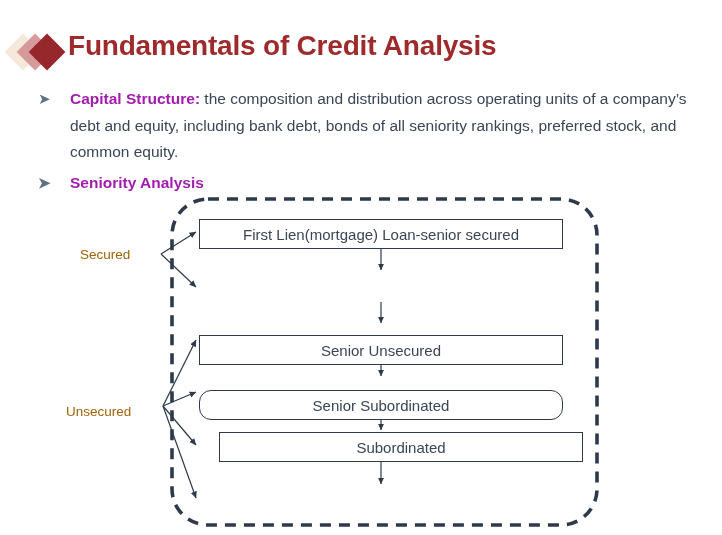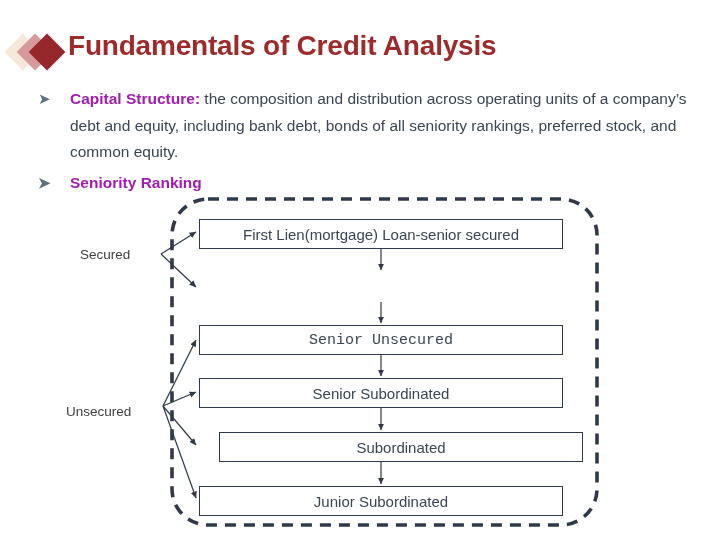--- a/index.html
+++ b/index.html
@@ -110,28 +110,28 @@
     background: #ffffff;
     color: #3A4655;
     font-size: 15px;
     display: flex;
     align-items: center;
     justify-content: center;
     white-space: nowrap;
   }
   #flow-box-0 { top: 219px; }
   #flow-box-1 { top: 272px; }
-  #flow-box-2 { top: 325px; font-family: Liberation Mono, monospace; }
-  #flow-box-3 { top: 378px; }
+  #flow-box-2 { top: 335px; }
+  #flow-box-3 { top: 390px; border-radius: 12px; }
   #flow-box-4 { top: 432px; margin-left: 20px; }
   #flow-box-5 { top: 486px; }
 
   .group-label {
     position: absolute;
-    color: #404040;
+    color: #a16207;
     font-size: 13.5px;
     white-space: nowrap;
   }
   #label-secured   { left: 80px;  top: 247px; }
   #label-unsecured { left: 66px;  top: 404px; }
 </style>
 </head>
 <body>
 
 <div id="title-block">
@@ -145,21 +145,21 @@
 
 <div id="bullet-list">
 
   <div class="bullet-row" id="bullet-row-1">
     <span class="bullet-marker">➤</span>
     <span class="bullet-lead">Capital Structure:</span><span class="bullet-body"> the composition and distribution across operating units of a company’s debt and equity, including bank debt, bonds of all seniority rankings, preferred stock, and common equity.</span>
   </div>
 
   <div class="bullet-row" id="bullet-row-2">
     <span class="bullet-marker">➤</span>
-    <span class="bullet-lead">Seniority Ranking</span>
+    <span class="bullet-lead">Seniority Analysis</span>
   </div>
 
 </div>
 
 <div id="diagram">
   <svg width="722" height="535" viewBox="0 0 722 535" xmlns="http://www.w3.org/2000/svg">
     <defs>
       <marker id="arrowhead" markerWidth="7" markerHeight="7" refX="5.4" refY="2.6" orient="auto" markerUnits="strokeWidth">
         <path d="M0,0 L5.6,2.6 L0,5.2 z" fill="#2E3A4B"></path>
       </marker>
@@ -185,17 +185,16 @@
       <line x1="163" y1="406" x2="196" y2="392"></line>
       <line x1="163" y1="406" x2="196" y2="445"></line>
       <line x1="163" y1="406" x2="196" y2="498"></line>
     </g>
   </svg>
 
   <div class="flow-box" id="flow-box-0">First Lien(mortgage) Loan-senior secured</div>
   <div class="flow-box" id="flow-box-2">Senior Unsecured</div>
   <div class="flow-box" id="flow-box-3">Senior Subordinated</div>
   <div class="flow-box" id="flow-box-4">Subordinated</div>
-  <div class="flow-box" id="flow-box-5">Junior Subordinated</div>
 
   <div class="group-label" id="label-secured">Secured</div>
   <div class="group-label" id="label-unsecured">Unsecured</div>
 </div>
 
 </body></html>

